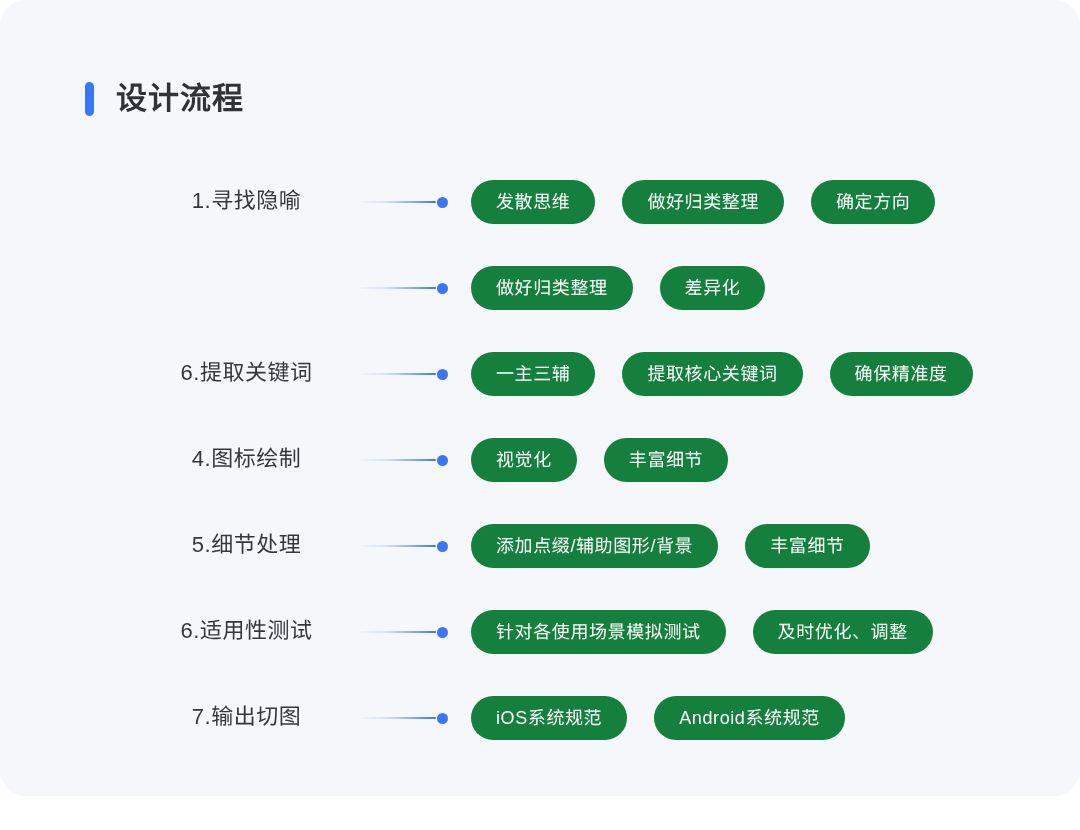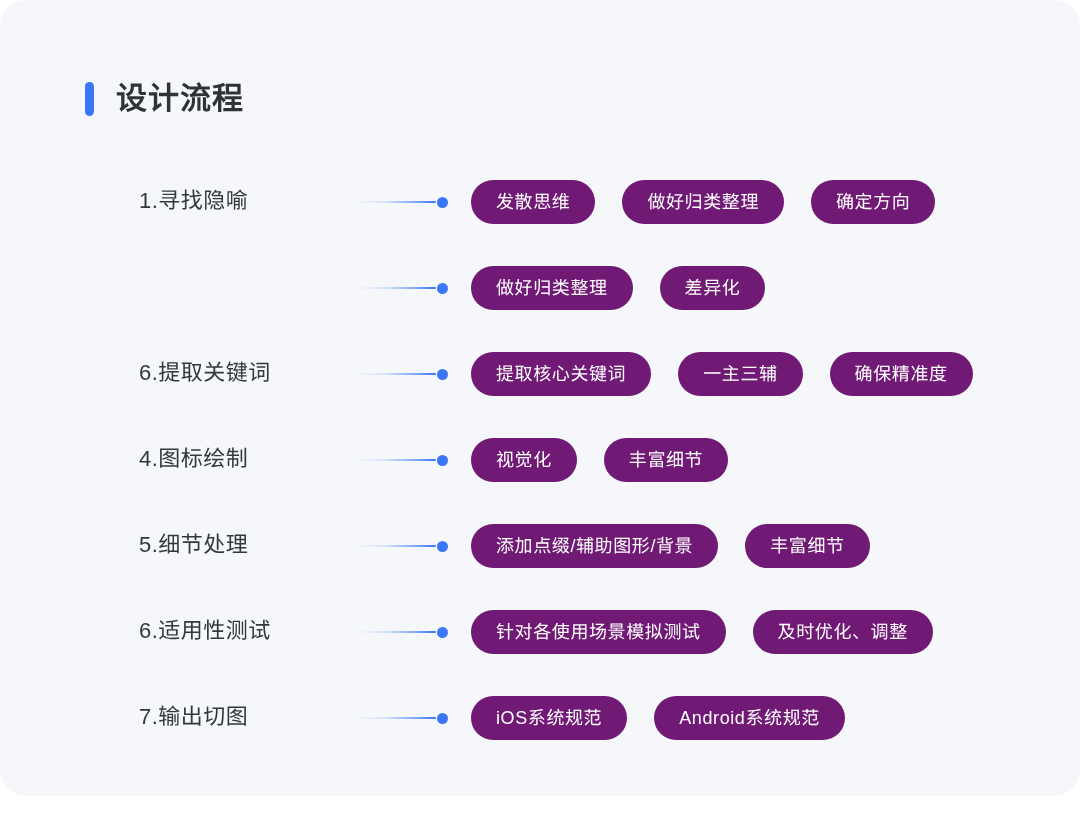--- a/index.html
+++ b/index.html
@@ -19,20 +19,21 @@
   .card {
     position: absolute;
     left: 0;
     top: 0;
     width: 1080px;
     height: 796px;
     box-sizing: border-box;
     background: #f5f7fa;
     border-radius: 26px;
     overflow: hidden;
+    text-align: center;
   }
 
   
   .header {
     position: absolute;
     left: 85px;
     top: 78px;
     display: flex;
     align-items: center;
     height: 42px;
@@ -115,21 +116,21 @@
     align-items: center;
     gap: 27px;
   }
   .pill {
     display: inline-flex;
     align-items: center;
     justify-content: center;
     height: 44px;
     padding: 0 25px;
     border-radius: 22px;
-    background: #701a75;
+    background: #15803d;
     color: #ffffff;
     font-size: 18px;
     line-height: 44px;
     letter-spacing: 0.6px;
     white-space: nowrap;
     box-sizing: border-box;
   }
 </style>
 </head>
 <body>
@@ -164,22 +165,22 @@
           <div class="pill">差异化</div>
         </div>
       </div>
       <div class="flow-row">
         <div class="step-label">6.提取关键词</div>
         <div class="connector">
           <div class="line"></div>
           <div class="dot"></div>
         </div>
         <div class="pill-group">
+          <div class="pill">一主三辅</div>
           <div class="pill">提取核心关键词</div>
-          <div class="pill">一主三辅</div>
           <div class="pill">确保精准度</div>
         </div>
       </div>
       <div class="flow-row">
         <div class="step-label">4.图标绘制</div>
         <div class="connector">
           <div class="line"></div>
           <div class="dot"></div>
         </div>
         <div class="pill-group">

